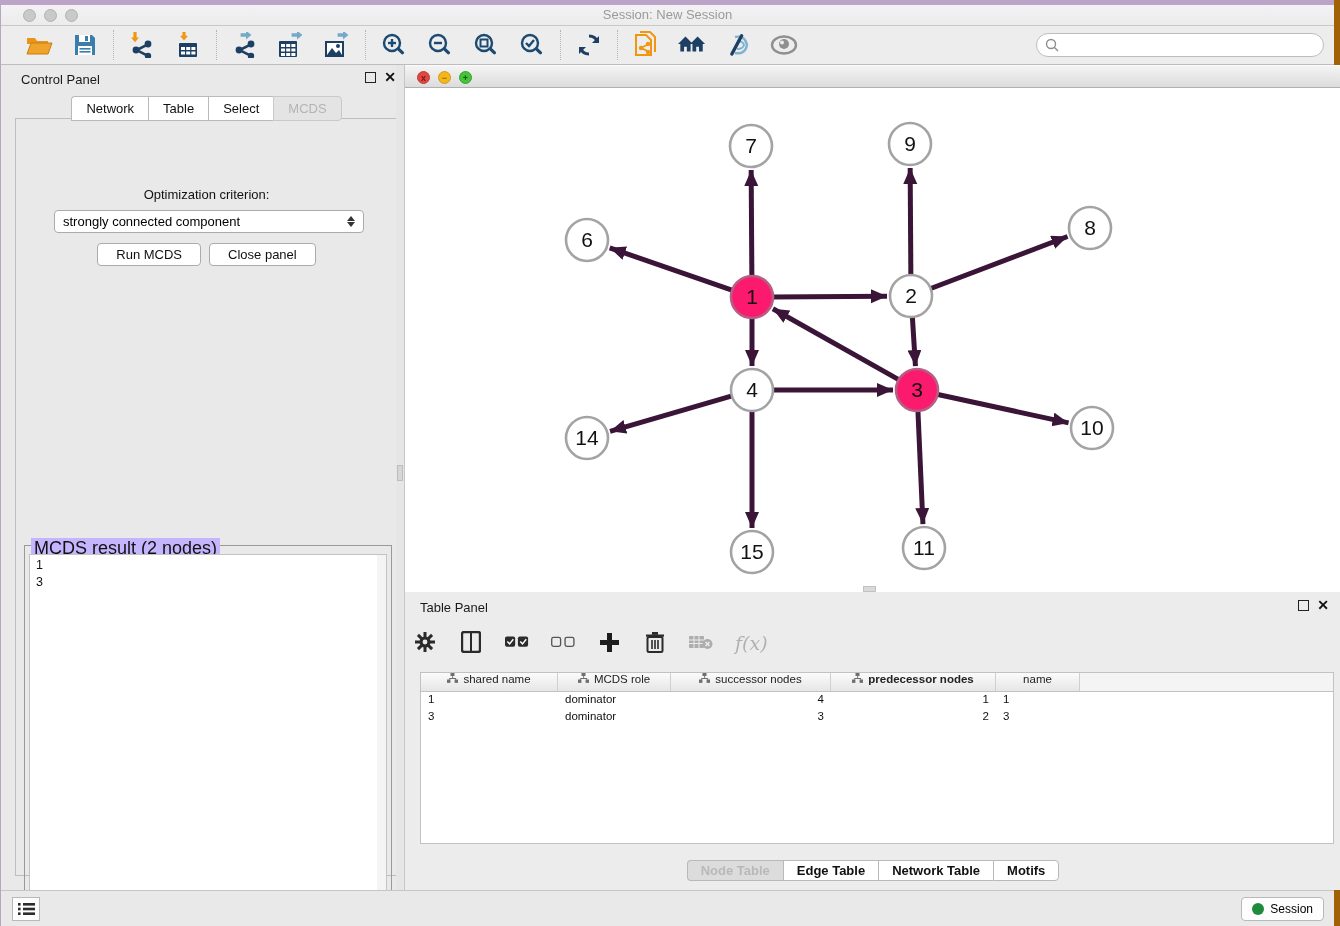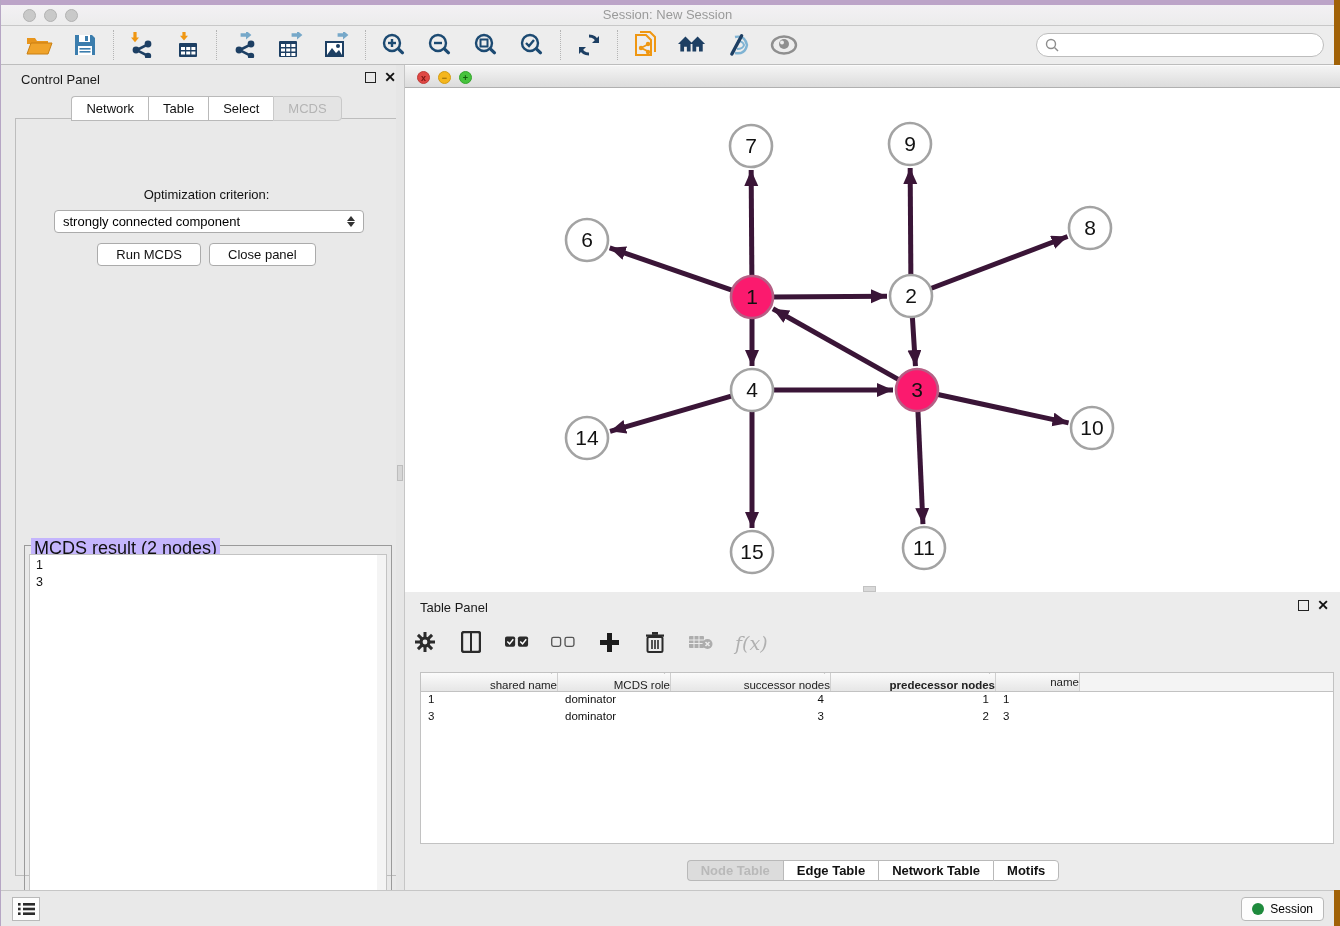--- a/index.html
+++ b/index.html
@@ -93,22 +93,22 @@
     background:#ececec; border-left:1px solid #c6c6c6; }
   .tp-title { position:absolute; left:15px; top:8px; font-size:13px; color:#1a1a1a; }
   .tp-winicons { position:absolute; right:12px; top:8px; display:flex; gap:8px; align-items:center; }
   .tp-toolbar { position:absolute; left:8px; top:38px; display:flex; align-items:flex-end; gap:22px; }
   .tp-toolbar .tbtn { width:24px; height:24px; }
   .fx { font-family:"DejaVu Serif", serif; font-style:italic; font-size:19px; color:#b0b0b0; }
   .data-table { position:absolute; left:15px; top:80px; width:914px; height:172px;
     background:#fff; border:1px solid #c2c2c2; }
   .dt-header { display:flex; height:19px;
     background:linear-gradient(#fbfbfb,#e6e6e6); border-bottom:1px solid #c2c2c2; }
-  .dt-hcell { display:flex; align-items:flex-end; justify-content:center; gap:5px;
-    font-size:11.5px; color:#222; border-right:1px solid #cfcfcf; overflow:hidden;flex-direction:column; }
+  .dt-hcell { display:flex; align-items:flex-start; justify-content:center; gap:5px;
+    font-size:11.5px; color:#222; border-right:1px solid #cfcfcf; overflow:hidden; }
   .dt-row { display:flex; height:16.5px; font-size:11.5px; color:#111; }
   .dt-cell { padding:1px 7px; overflow:hidden; white-space:nowrap; }
   .tp-tabs { position:absolute; left:0; bottom:9px; width:100%; display:flex; justify-content:center; }
   .tp-tab { font-size:13px; font-weight:bold; padding:2px 13px; background:#fff;
     border:1px solid #b9b9b9; border-right:none; color:#111; cursor:pointer; }
   .tp-tab:first-child { border-radius:4px 0 0 4px; }
   .tp-tab:last-child { border-right:1px solid #b9b9b9; border-radius:0 4px 4px 0; }
   .tp-tab.active { background:#dcdcdc; color:#b9b9b9; font-weight:bold; }
 
   

